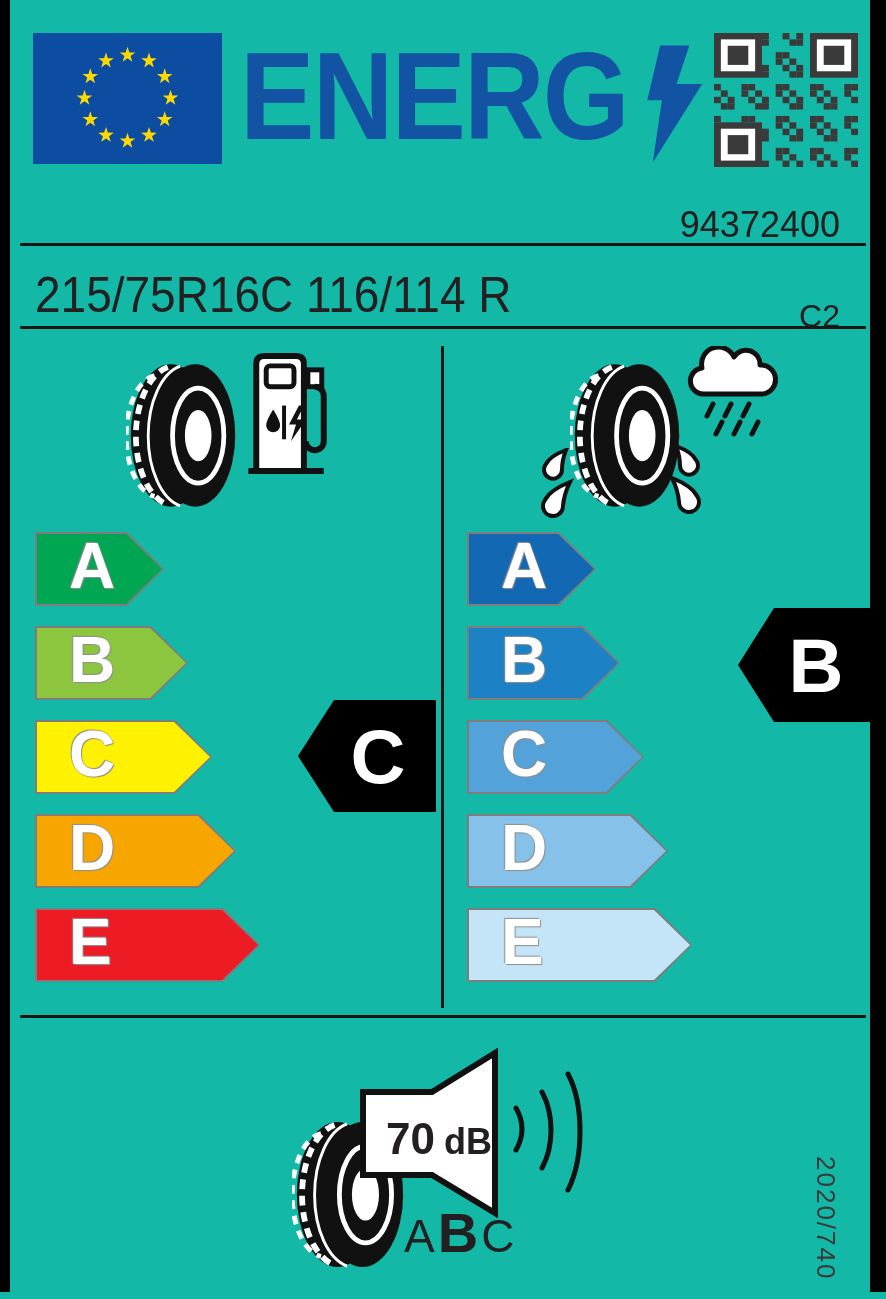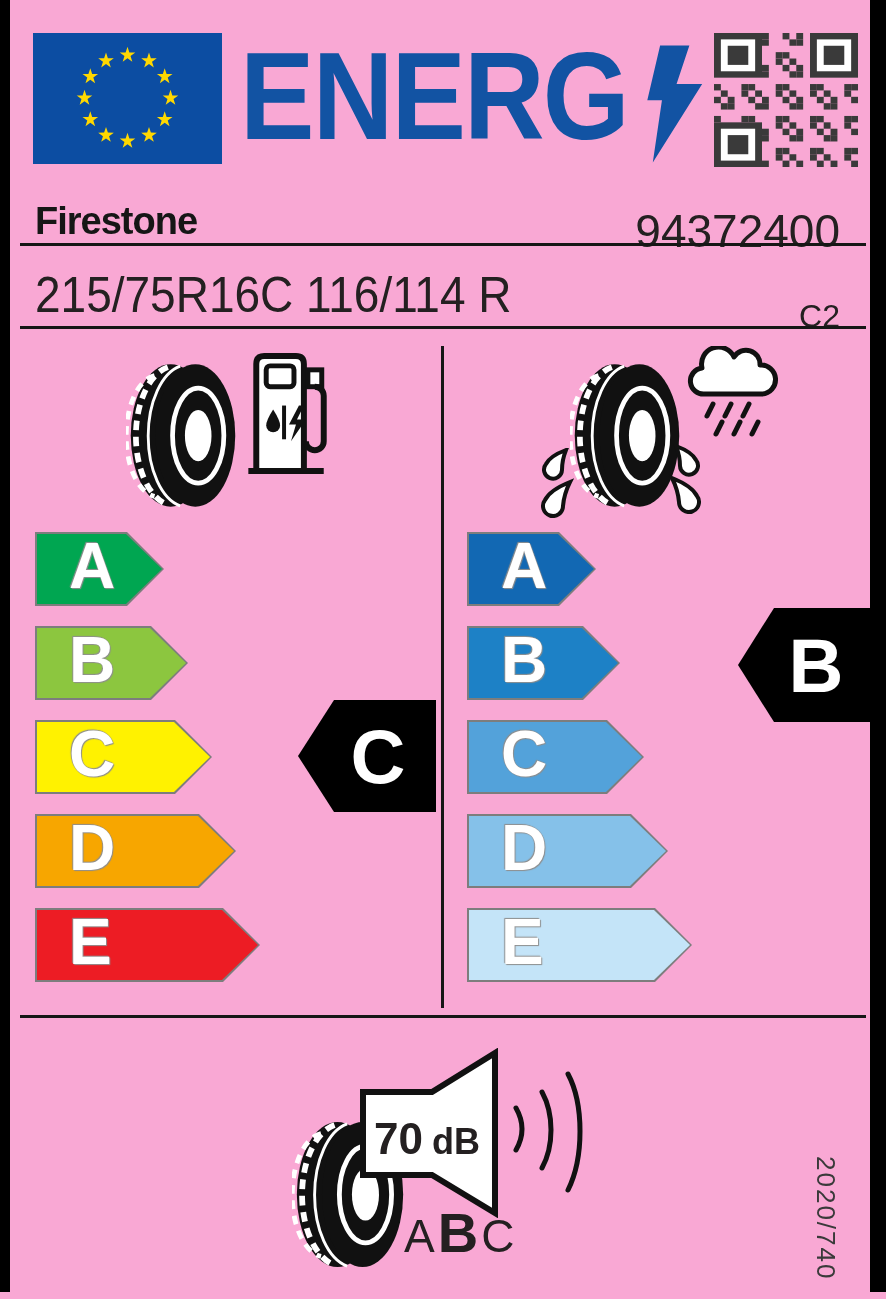--- a/index.html
+++ b/index.html
@@ -1,31 +1,31 @@
 <!DOCTYPE html>
 <html><head>
 <meta charset="utf-8">
 <style>
   html,body{margin:0;padding:0;background:#fff;}
-  .label{position:relative;width:886px;height:1299px;background:#f9a8d4;overflow:hidden;
+  .label{position:relative;width:886px;height:1299px;background:#14b8a6;overflow:hidden;
          font-family:"Liberation Sans",sans-serif;color:#1a1a1a;}
   .abs{position:absolute;}
   .vborder{position:absolute;top:0;height:1292px;background:#000;}
   .hrule{position:absolute;height:3px;background:#161616;}
 
   
   .flag{left:33px;top:33px;width:189px;height:131px;}
   .energ{left:240px;top:34px;font-size:124px;font-weight:bold;letter-spacing:-2px;
          transform:scaleX(0.9);transform-origin:left top;line-height:1;white-space:nowrap;}
   .bolt{left:640px;top:42px;width:64px;height:124px;}
   .qr{left:714px;top:33px;width:144px;height:134px;}
 
   
   .brand{left:35px;top:200px;font-size:38px;font-weight:bold;color:#161616;letter-spacing:-1px;}
-  .article{right:46px;top:204px;font-size:46px;color:#242021;}
+  .article{right:46px;top:204px;font-size:36px;color:#242021;}
   .size{left:35px;top:266px;font-size:50px;color:#242021;transform:scaleX(0.92);
         transform-origin:left top;white-space:nowrap;}
   .tclass{right:46px;top:298px;font-size:32px;color:#242021;}
 
   .vdivider{left:441px;top:346px;width:3px;height:662px;background:#161616;}
 
   
   .garrow{position:absolute;background:#7d7d7d;height:74px;
           clip-path:polygon(0 0,calc(100% - 37px) 0,100% 50%,calc(100% - 37px) 100%,0 100%);}
   .garrow .fill{position:absolute;inset:2px;
@@ -48,21 +48,21 @@
   .pump{left:246px;top:350px;width:90px;height:124px;}
   .tyre-wet{left:570px;top:360px;width:114px;height:152px;}
   .cloud{left:680px;top:346px;width:104px;height:96px;}
   .splashL{left:536px;top:448px;width:58px;height:70px;}
   .splashR{left:648px;top:444px;width:58px;height:70px;}
 
   
   .tyre-noise{left:292px;top:1120px;width:116px;height:150px;}
   .speaker{left:358px;top:1048px;width:142px;height:170px;}
   .db{left:374px;top:1114px;display:flex;align-items:baseline;gap:9px;white-space:nowrap;z-index:2;}
-  .db .val{font-size:44px;font-weight:bold;color:#242021;}
+  .db .val{font-size:44px;font-weight:bold;color:#242021;margin-left:12px;}
   .db .unit{font-size:36px;color:#242021;font-weight:bold;}
   .waves{left:510px;top:1058px;width:86px;height:140px;}
   .abc{left:404px;top:1200px;display:flex;align-items:baseline;gap:3px;color:#242021;}
   .abc .n{font-size:46px;}
   .abc .big{font-size:56px;font-weight:bold;}
   .regulation{left:810px;top:1156px;writing-mode:vertical-rl;font-size:26px;color:#3a3a3a;letter-spacing:2px;}
 </style>
 </head>
 <body>
 
@@ -191,21 +191,20 @@
       <rect x="130.29" y="114.86" width="6.86" height="6.38" fill="#3a3a3a"></rect>
       <rect x="130.29" y="121.24" width="6.86" height="6.38" fill="#3a3a3a"></rect>
       <rect x="137.14" y="51.05" width="6.86" height="6.38" fill="#3a3a3a"></rect>
       <rect x="137.14" y="63.81" width="6.86" height="6.38" fill="#3a3a3a"></rect>
       <rect x="137.14" y="82.95" width="6.86" height="6.38" fill="#3a3a3a"></rect>
       <rect x="137.14" y="95.71" width="6.86" height="6.38" fill="#3a3a3a"></rect>
       <rect x="137.14" y="114.86" width="6.86" height="6.38" fill="#3a3a3a"></rect>
       <rect x="137.14" y="127.62" width="6.86" height="6.38" fill="#3a3a3a"></rect>
     </svg>
 
-  <div class="abs brand">Firestone</div>
   <div class="abs article">94372400</div>
   <div class="hrule" style="left:20px;top:243px;width:846px;"></div>
   <div class="abs size">215/75R16C 116/114 R</div>
   <div class="abs tclass">C2</div>
   <div class="hrule" style="left:20px;top:326px;width:846px;"></div>
 
   <div class="abs vdivider"></div>
 
   <svg class="abs tyre-fuel" viewBox="0 0 120 155">
     <ellipse cx="47" cy="77" rx="42" ry="75" fill="#111"></ellipse>

